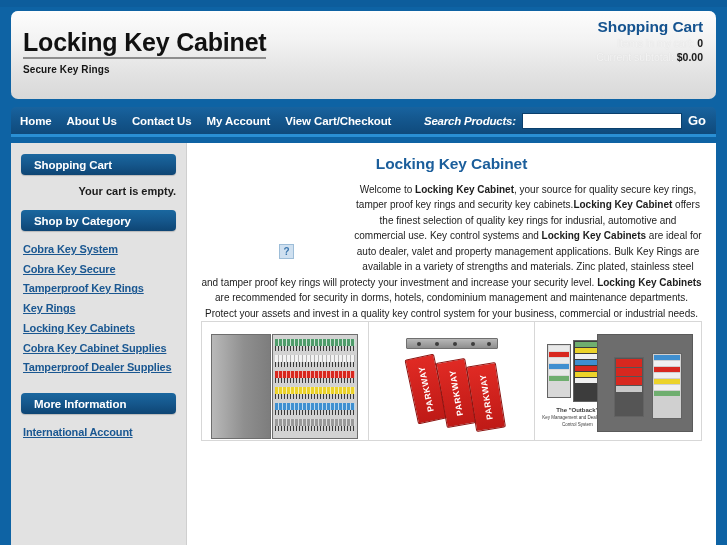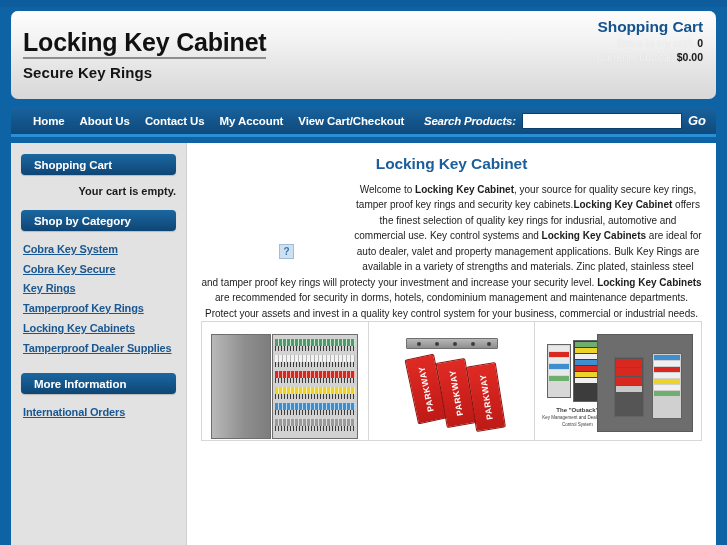--- a/index.html
+++ b/index.html
@@ -38,21 +38,21 @@
     font-size: 25px;
     font-weight: bold;
     color: #111;
     letter-spacing: -0.2px;
     border-bottom: 2px solid #8d8d8d;
     display: inline-block;
     padding-bottom: 1px;
     line-height: 1.08;
   }
   .logo-sub {
-    font-size: 15px;
+    font-size: 10px;
     font-weight: bold;
     color: #141414;
     margin-top: 5px;
     letter-spacing: 0.1px;
   }
   .cart-block {
     position: absolute; right: 13px; top: 7px;
     text-align: right;
   }
   .cart-title {
@@ -83,21 +83,21 @@
   
   .navbar {
     position: absolute;
     left: 11px; top: 107px;
     width: 705px; height: 30px;
     background: linear-gradient(to bottom, #18639f 0%, #14578e 45%, #0f4a7c 100%);
     border-radius: 5px 5px 0 0;
     border-bottom: 3px solid #2a8fd4;
   }
   .nav-items {
-    position: absolute; left: 22px; top: 0;
+    position: absolute; left: 9px; top: 0;
     height: 27px;
     display: flex; align-items: center;
     gap: 15px;
   }
   .nav-items a {
     color: #ffffff;
     font-size: 11.5px;
     font-weight: bold;
     text-decoration: none;
     white-space: nowrap;
@@ -120,21 +120,20 @@
     border: 1px solid #0a3f6c;
     background: #ffffff;
     font-size: 11px;
     padding: 0 3px;
     font-family: "Liberation Sans", sans-serif;
   }
   .go-btn {
     color: #ffffff;
     font-size: 13px;
     font-weight: bold;
-    font-style: italic;
     background: none; border: none;
     cursor: pointer;
     padding: 0;
     font-family: "Liberation Sans", sans-serif;
     text-align: center;
   }
 
   
   .content {
     position: absolute;
@@ -369,33 +368,34 @@
         <span>Shopping Cart</span>
       </div>
       <div class="cart-empty">Your cart is empty.</div>
 
       <div class="panel-head">
         <span>Shop by Category</span>
       </div>
       <ul class="cat-list">
         <li><a href="#">Cobra Key System</a></li>
         <li><a href="#">Cobra Key Secure</a></li>
+        <li><a href="#">Tamperproof Key Rings</a></li>
         <li><a href="#">Key Rings</a></li>
-        <li><a href="#">Tamperproof Key Rings</a></li>
         <li><a href="#">Locking Key Cabinets</a></li>
+        <li><a href="#">Cobra Key Cabinet Supplies</a></li>
         <li><a href="#">Tamperproof Dealer Supplies</a></li>
       </ul>
 
       <div class="spacer-16"></div>
 
       <div class="panel-head">
         <span>More Information</span>
       </div>
       <ul class="info-list">
-        <li><a href="#">International Orders</a></li>
+        <li><a href="#">International Account</a></li>
       </ul>
     </div>
 
     <div class="main">
       <h1>Locking Key Cabinet</h1>
 
       <div class="broken-img"></div>
 
       <p class="intro"><span>Welcome to </span><b>Locking Key Cabinet</b><span>, your source for quality secure key rings, tamper proof key rings and security key cabinets.</span><b>Locking Key Cabinet</b><span> offers the finest selection of quality key rings for indusrial, automotive and commercial use. Key control systems and </span><b>Locking Key Cabinets</b><span> are ideal for auto dealer, valet and property management applications. Bulk Key Rings are available in a variety of strengths and materials. Zinc plated, stainless steel and tamper proof key rings will protecty your investment and increase your security level. </span><b>Locking Key Cabinets</b><span> are recommended for security in dorms, hotels, condominium management and maintenance departments. Protect your assets and invest in a quality key control system for your business, commercial or industrial needs.</span></p>
 

